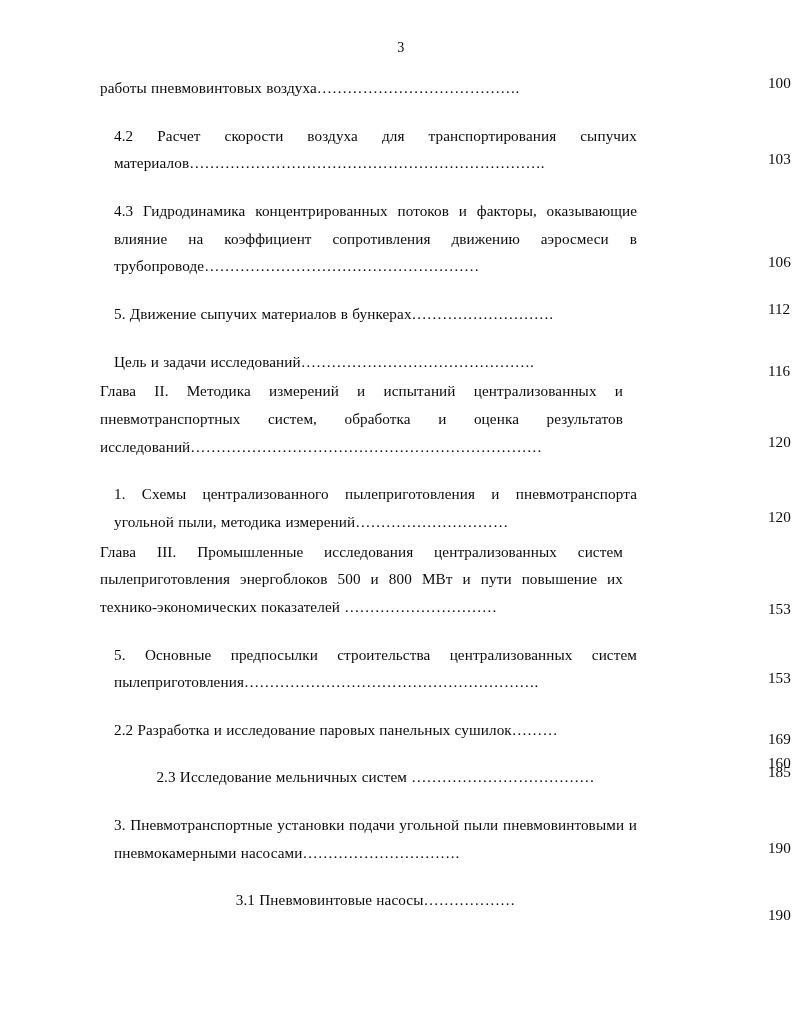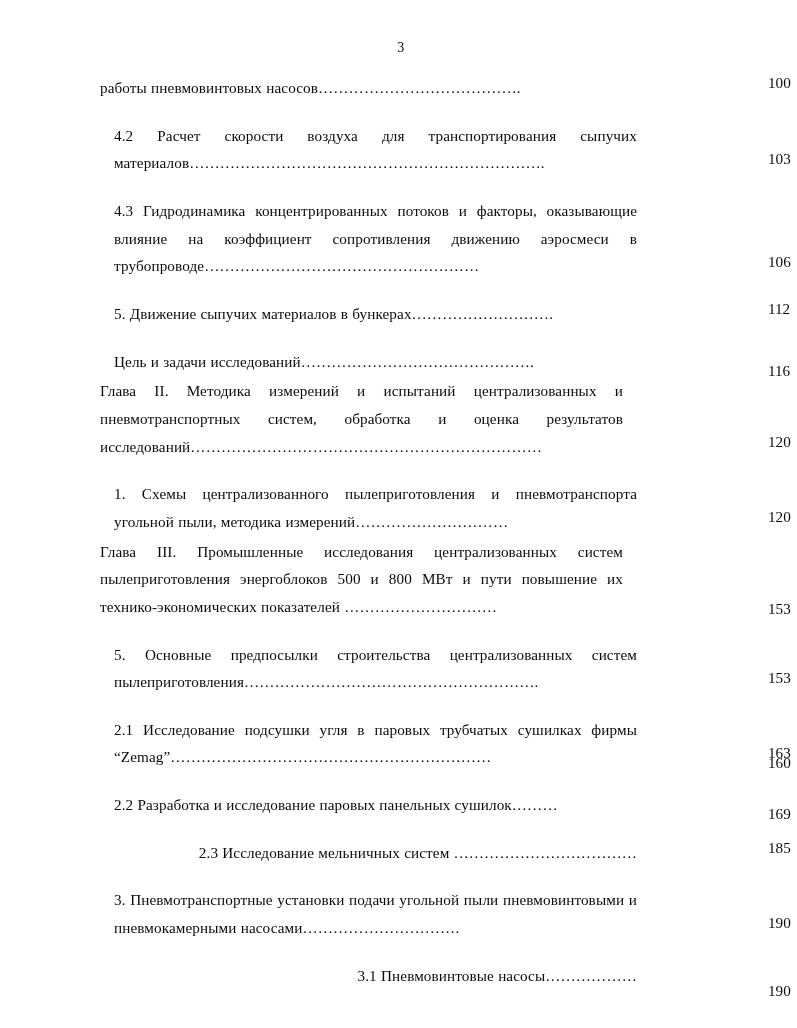--- a/index.html
+++ b/index.html
@@ -39,42 +39,42 @@
     display: block;
     width: 523px;
     font-size: 15.2px;
     line-height: 1.82;
     text-align: justify;
     text-justify: inter-word;
     letter-spacing: 0.1px;
     word-spacing: 0.3px;
   }
   .entry-text.nojust {
-    text-align: right;
+    text-align: center;
   }
   .indent {
     padding-left: 14px;
     margin-top: 20px;
   }
   .page-num {
     position: absolute;
     right: -106px;
     font-size: 15.2px;
     width: 40px;
     text-align: left;
   }
 </style>
 </head>
 <body>
 
 <div class="page">
   <div class="page-number">3</div>
   <div class="toc">
       <div class="entry">
-        <span class="entry-text">работы пневмовинтовых насосов………………………………….</span>
+        <span class="entry-text">работы пневмовинтовых воздуха………………………………….</span>
         <span class="page-num" style="top: 0px;">100</span>
       </div>
       <div class="entry">
         <span class="entry-text indent">4.2 Расчет скорости воздуха для транспортирования сыпучих материалов…………………………………………………………….</span>
         <span class="page-num" style="top: 28px;">103</span>
       </div>
       <div class="entry">
         <span class="entry-text indent">4.3 Гидродинамика концентрированных потоков и факторы, оказывающие влияние на коэффициент сопротивления движению аэросмеси в трубопроводе………………………………………………</span>
         <span class="page-num" style="top: 56px;">106</span>
       </div>
@@ -99,24 +99,20 @@
         <span class="page-num" style="top: 62px;">153</span>
       </div>
       <div class="entry">
         <span class="entry-text indent">5. Основные предпосылки строительства централизованных систем пылеприготовления………………………………………………….</span>
         <span class="page-num" style="top: 28px;">153</span>
       </div>
       <div class="entry">
         <span class="page-num" style="top: 56px;">160</span>
       </div>
       <div class="entry">
-        <span class="entry-text indent">2.1 Исследование подсушки угля в паровых трубчатых сушилках фирмы “Zemag”………………………………………………………</span>
-        <span class="page-num" style="top: 28px;">163</span>
-      </div>
-      <div class="entry">
         <span class="entry-text indent">2.2 Разработка и исследование паровых панельных сушилок………</span>
         <span class="page-num" style="top: 14px;">169</span>
       </div>
       <div class="entry">
         <span class="entry-text indent nojust">2.3 Исследование мельничных систем ………………………………</span>
         <span class="page-num" style="top: 0px;">185</span>
       </div>
       <div class="entry">
         <span class="entry-text indent">3. Пневмотранспортные установки подачи угольной пыли пневмовинтовыми и пневмокамерными насосами………………………….</span>
         <span class="page-num" style="top: 28px;">190</span>

